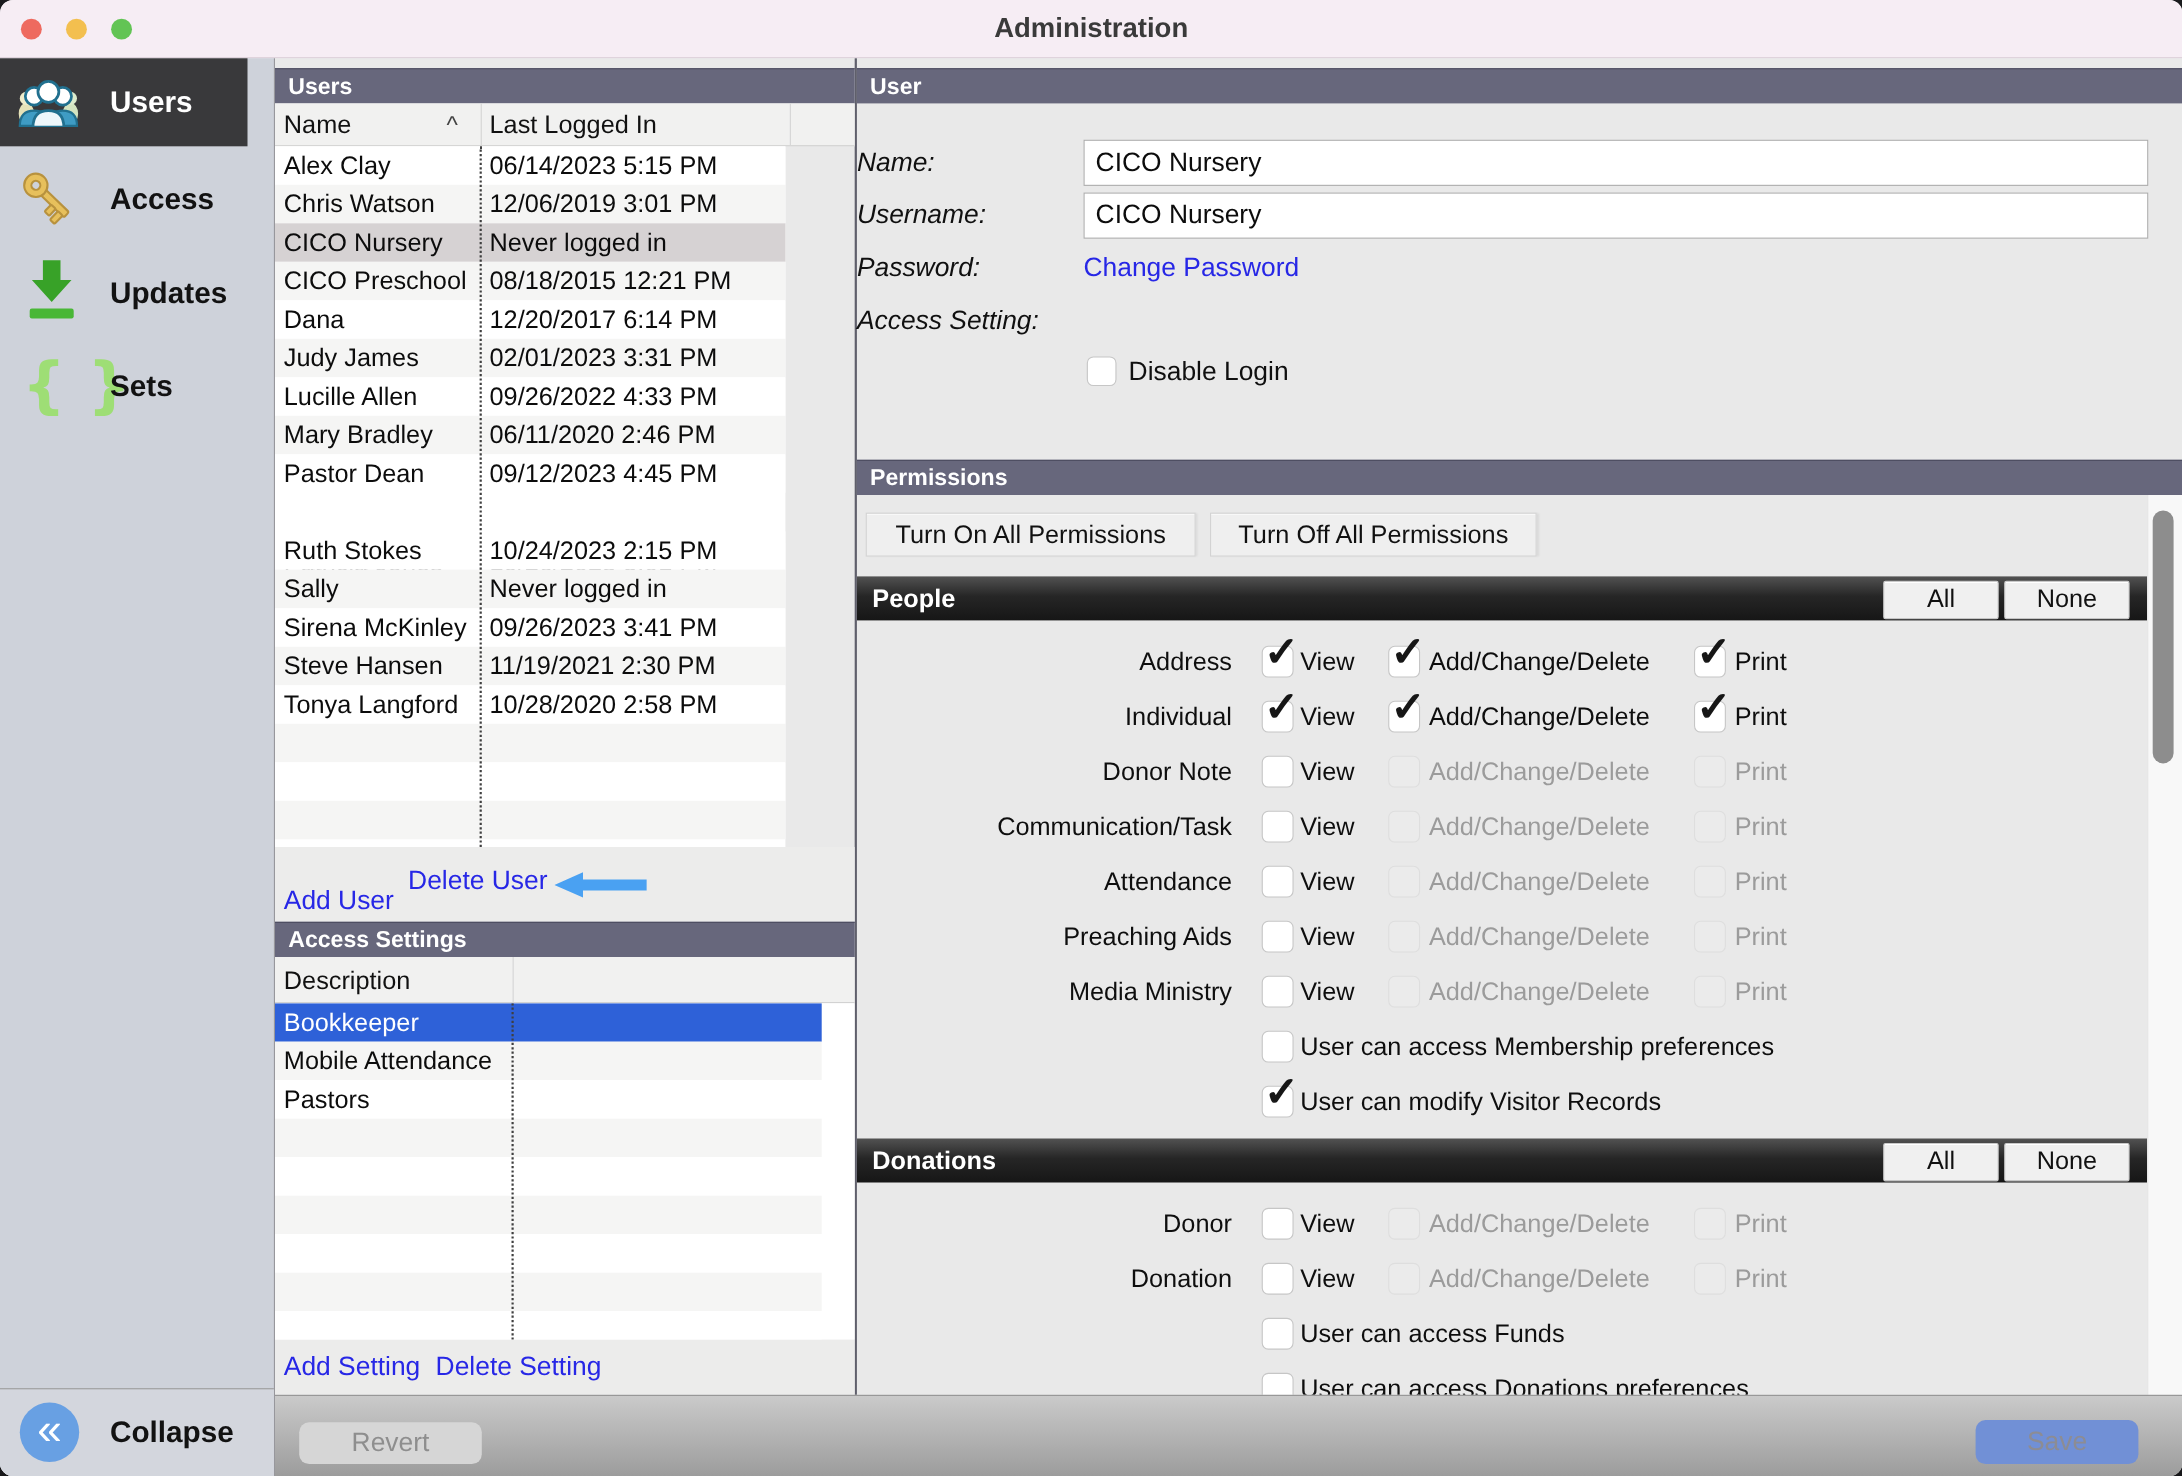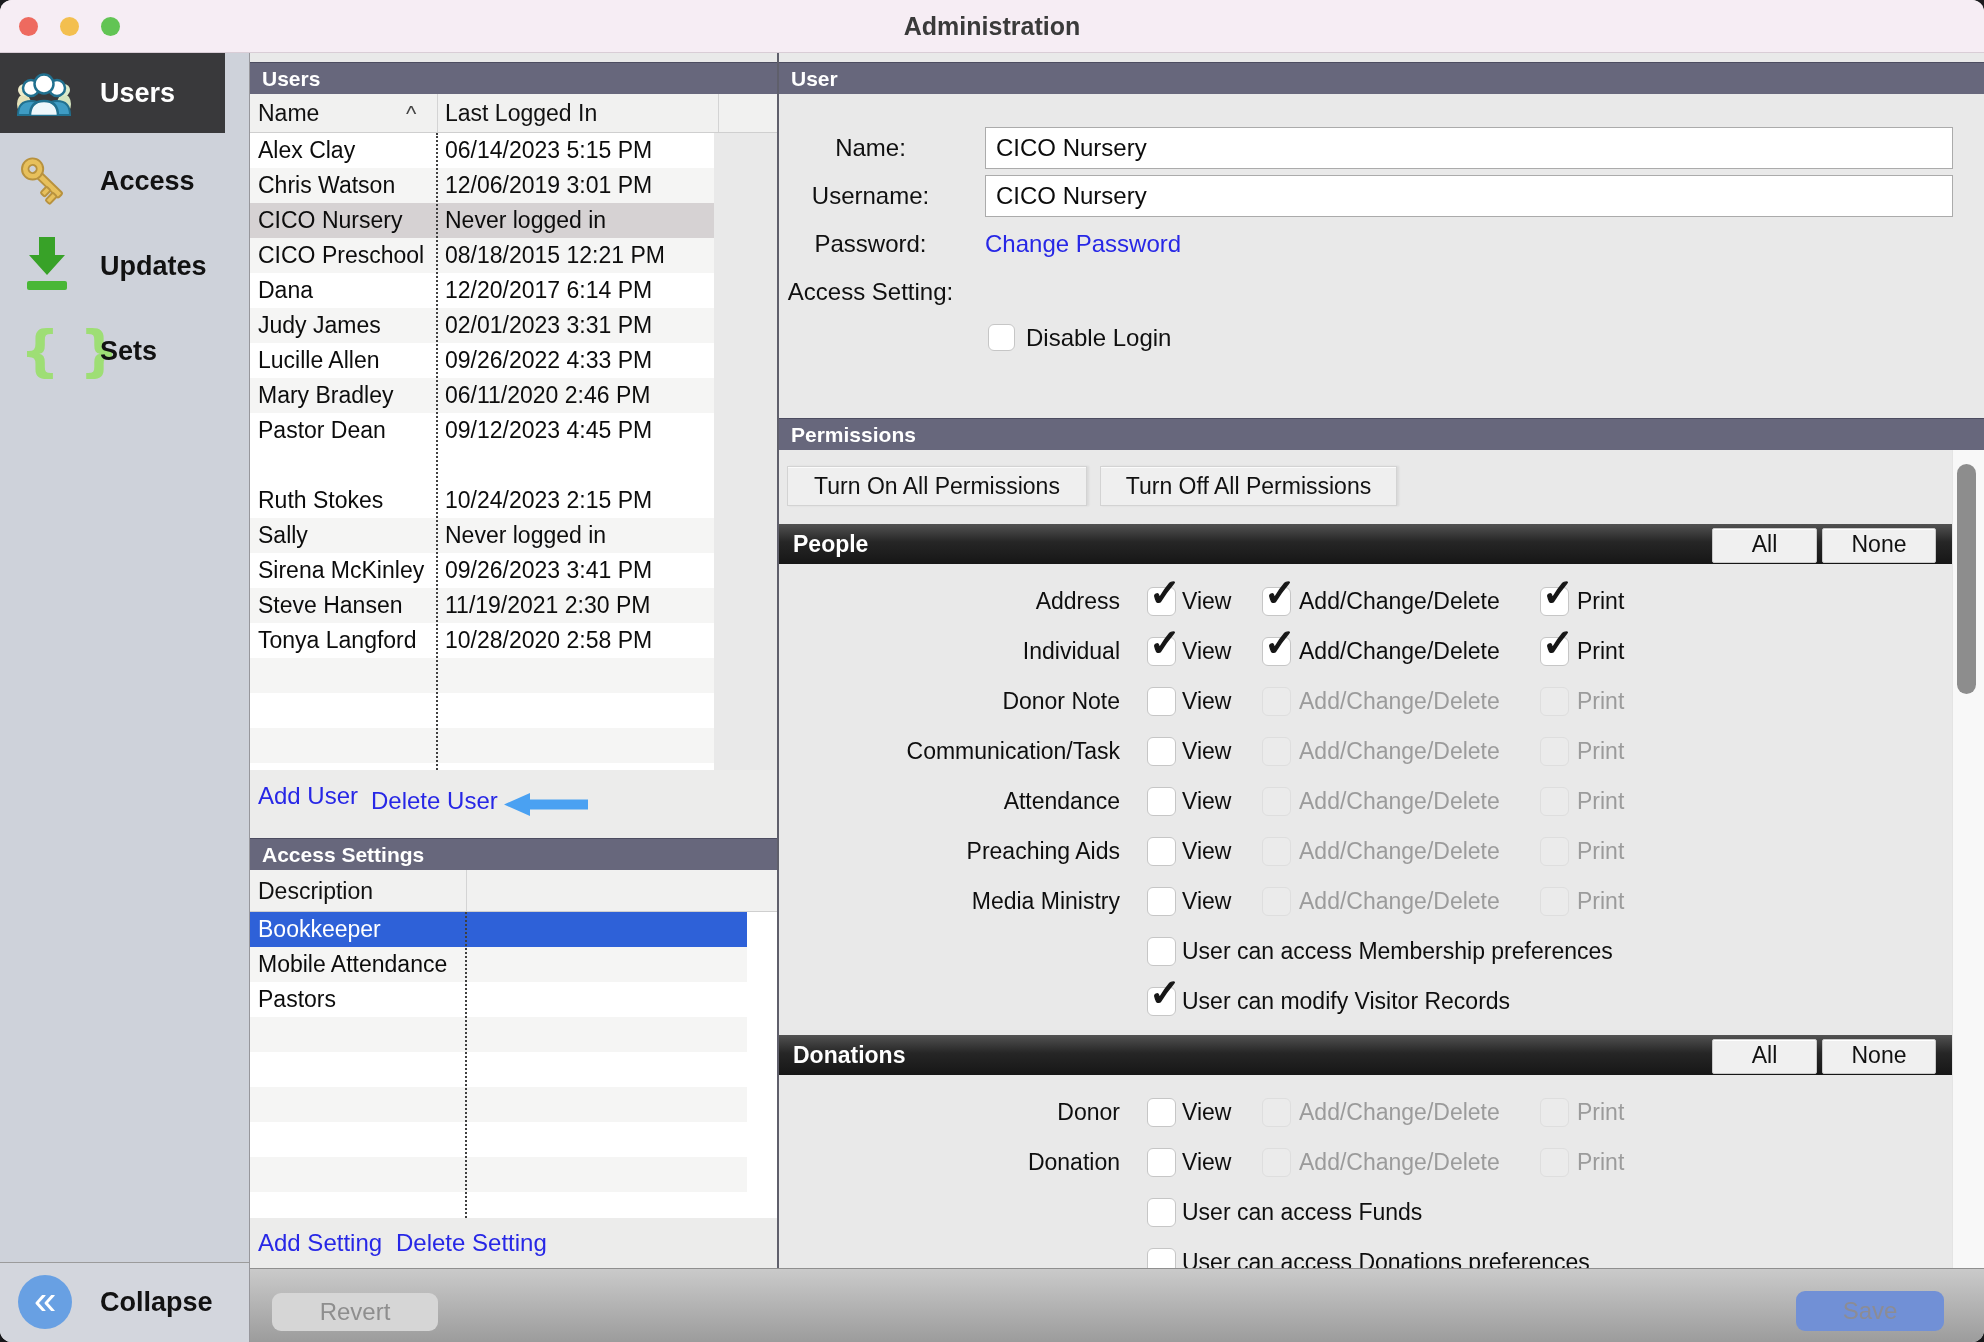--- a/index.html
+++ b/index.html
@@ -52,21 +52,21 @@
   .links-strip1{left:250px;top:770px;width:527px;height:68px;background:#ececeb;}
   .links-strip2{left:250px;top:1218px;width:527px;height:50px;background:#ececeb;}
   .bluelink{position:absolute;color:#2727e6;font-size:24px;white-space:nowrap;cursor:pointer;}
   .as-band{left:250px;top:838px;width:527px;}
   .as-thead{left:250px;top:870px;width:527px;height:42px;}
   .as-thead .h1{position:absolute;left:8px;line-height:42px;}
   .as-tbody{left:250px;top:912px;width:527px;height:306px;}
 
   
   .user-band{left:779px;top:62px;width:1205px;}
-  .flabel{width:183px;left:779px;text-align:center;font-size:24px;color:#101010;}
+  .flabel{width:183px;left:779px;text-align:left;font-size:24px;color:#101010;font-style:italic;}
   .finput{left:985px;width:968px;height:42px;background:#fff;border:1px solid #ababab;font-size:24px;color:#0c0c0c;padding:0 10px;font-family:"Liberation Sans","DejaVu Sans",sans-serif;}
   .dropdown{left:983px;top:268px;width:970px;height:46px;background:#fff;border:3px solid #121212;border-radius:3px;font-size:24px;color:#0c0c0c;line-height:40px;cursor:pointer;}
   .dropdown .val{margin-left:11px;}
   .dropdown svg{position:absolute;right:16px;top:13px;}
   .cb{background:#fff;border:1.5px solid #c6c6c6;border-radius:6px;}
   .disable-cb{left:988px;top:324px;width:27px;height:27px;}
   .perm-band{left:779px;top:418px;width:1205px;}
   .flatbtn{top:466px;height:40px;background:#efefef;border:1px solid #d3d3d3;box-shadow:inset 0 1px 0 #fbfbfb,2px 0 2px rgba(0,0,0,.07);font-size:23px;color:#111;text-align:center;line-height:38px;}
 
   
@@ -223,21 +223,21 @@
         <span style="left: 195px;">10/28/2020 2:58 PM</span>
       </div>
       <div class="trow" style="top: 525px; background: rgb(245, 245, 244);"></div>
       <div class="trow" style="top: 560px; background: rgb(255, 255, 255);"></div>
       <div class="trow" style="top: 595px; background: rgb(245, 245, 244);"></div>
       <div class="dotline" style="left: 186px;"></div>
       <div class="dotline" style="left: 467px;"></div>
     </div>
 
   <div class="abs links-strip1">
-    <span class="bluelink" style="left:8px;top:12px;text-align:right;">Add User</span>
+    <span class="bluelink" style="left:8px;top:35px;text-align:right;">Add User</span>
     <span class="bluelink" style="left:121px;top:17px;">Delete User</span>
   </div>
   <div class="abs arrow-ann">
     <svg width="84" height="27" viewBox="0 0 84 27">
       <polygon points="0,13.5 26,2 26,8.5 84,8.5 84,18.5 26,18.5 26,25" fill="#4aa1f2"></polygon>
     </svg>
   </div>
 
   <div class="abs band as-band"><span>Access Settings</span></div>
   <div class="abs thead as-thead">

